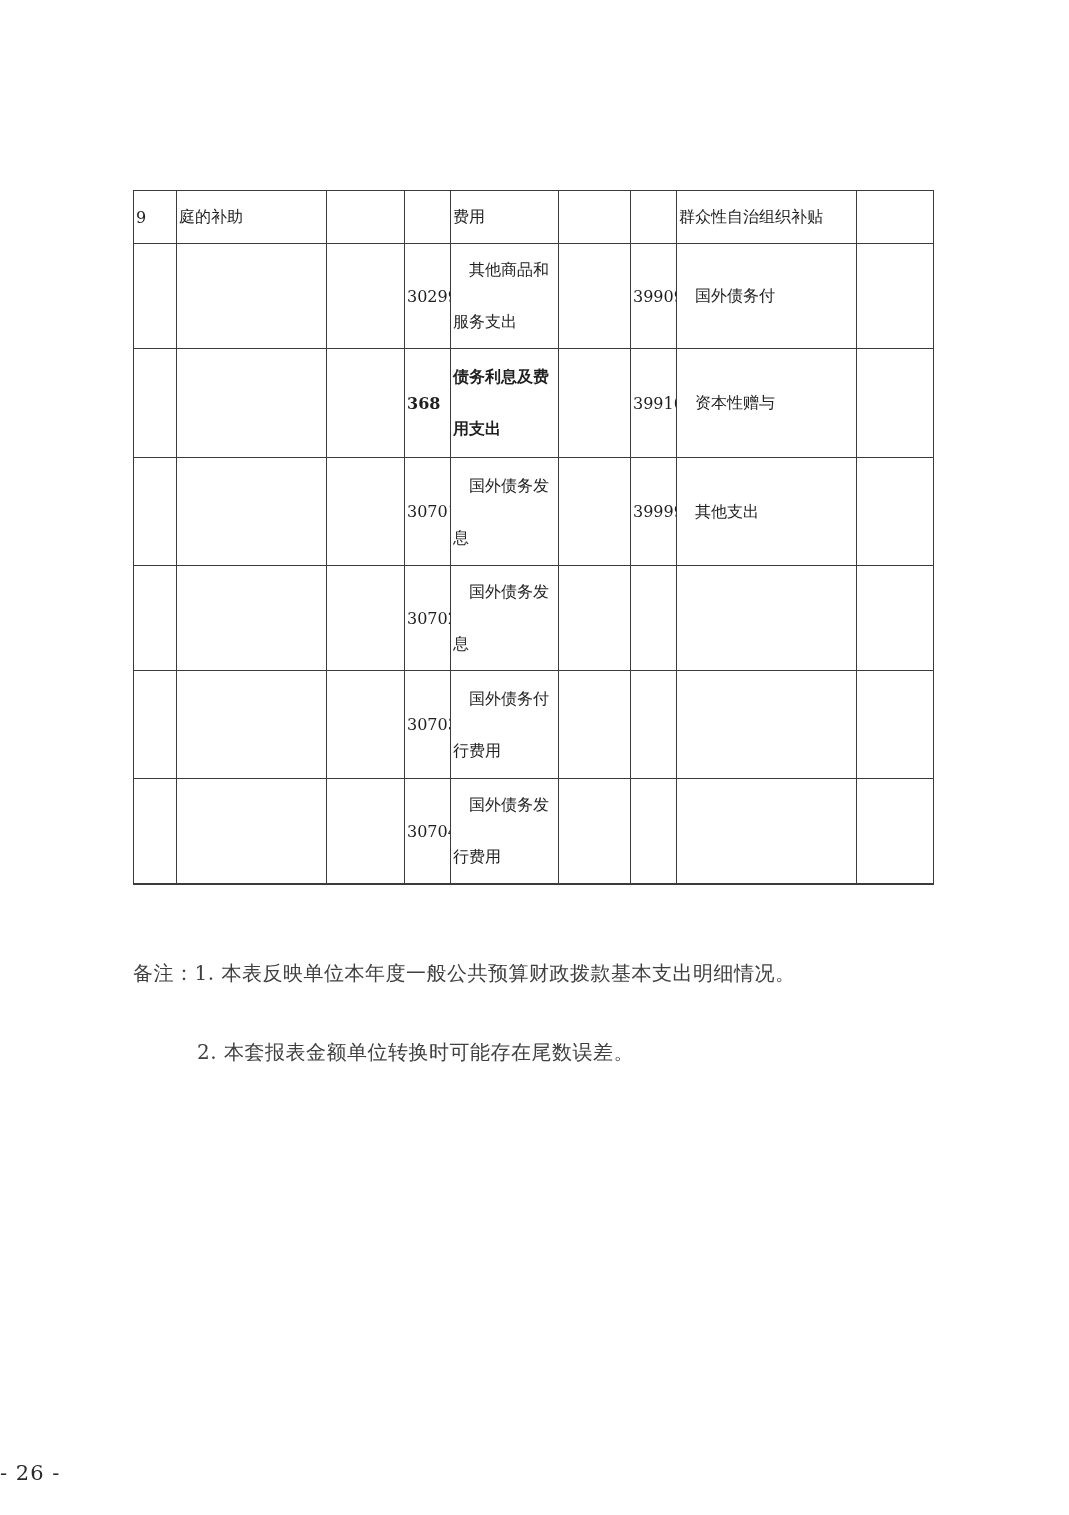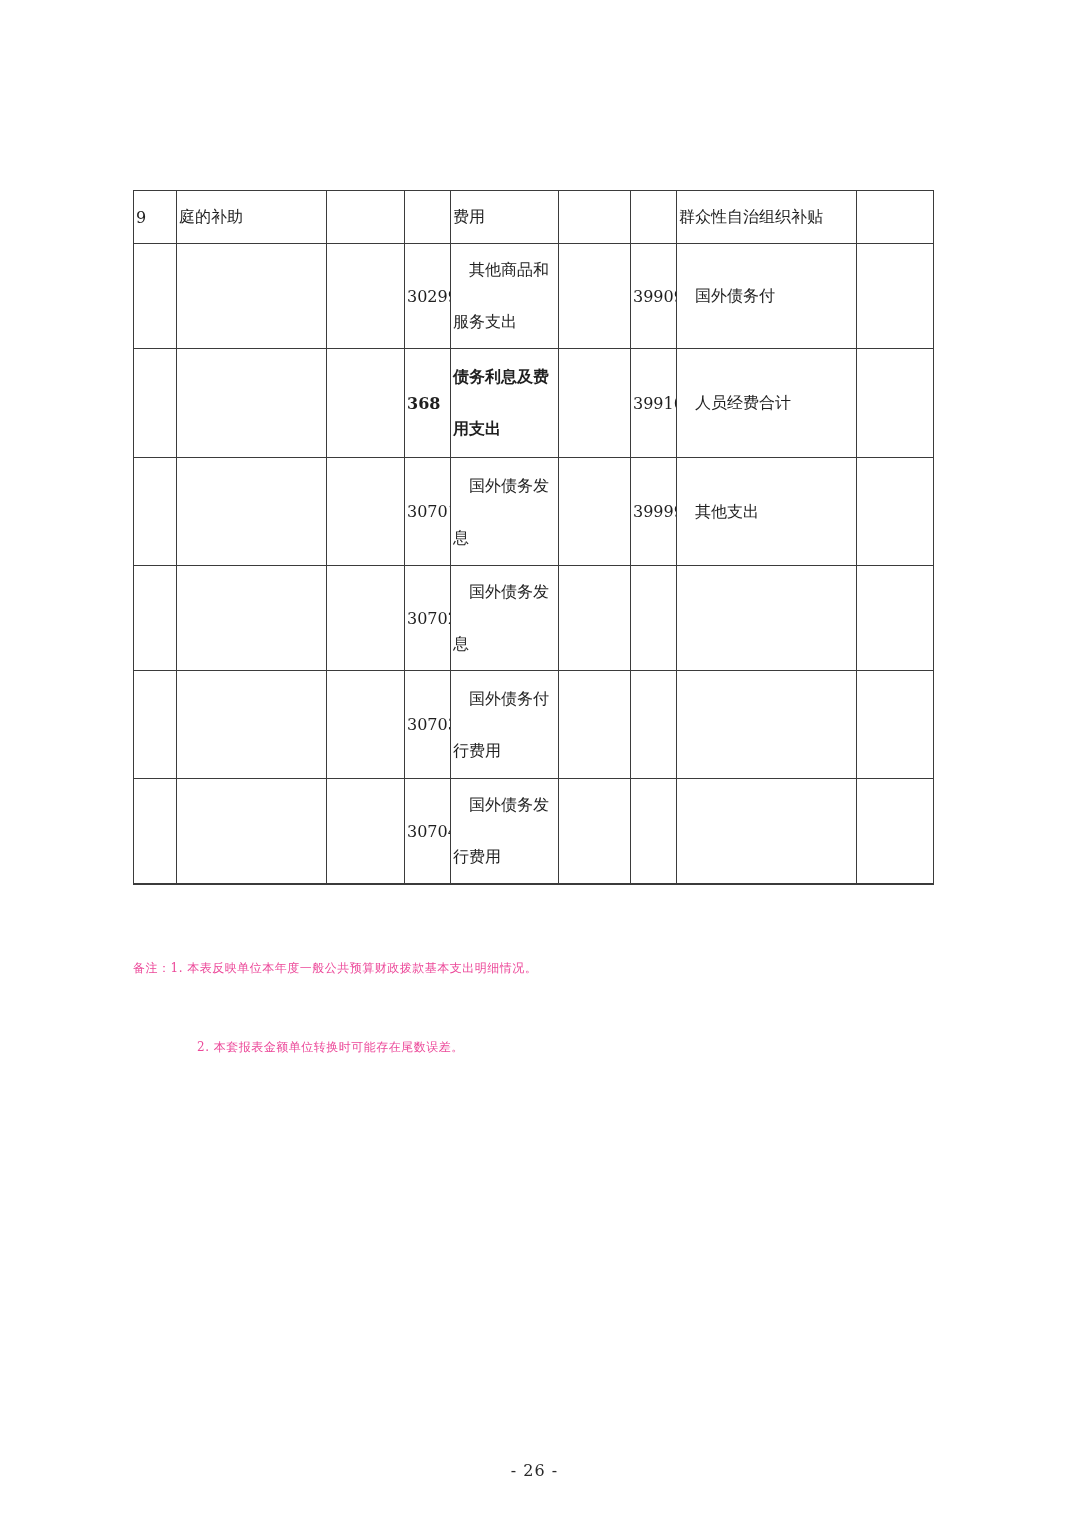--- a/index.html
+++ b/index.html
@@ -28,33 +28,32 @@
   td.code { text-align: left; padding-left: 2px; }
   td.txt  { white-space: pre-wrap; line-height: 52px; padding: 0 2px; text-align: left; margin-left: 16px; }
   td.b    { font-weight: bold; }
   tr.r0 td.txt { line-height: 50px; }
 
   td.tlabel { font-weight: bold; text-align: center; font-size: 16px; }
   td.tnum   { text-align: right; vertical-align: bottom; padding: 0 4px 6px 0; font-size: 17px; }
 
   .note {
     position: absolute;
-    font-size: 12px;
+    font-size: 20px;
     letter-spacing: 0.5px;
     white-space: nowrap;
-    color: #ec4899;
+    color: #404040;
   }
   .note-1 { left: 133px; top: 960px; }
   .note-2 { left: 197px; top: 1012px; margin-top: 27px; }
 
   .pageno {
     position: absolute;
     left: 0; top: 1461px; width: 100%;
-    text-align: center;
-    font-size: 16px;
+    font-size: 21px;
     letter-spacing: 1px;
     color: #2a2a2a;
   }
 </style>
 </head>
 <body>
 
 <div class="page">
 
   <table class="budget">
@@ -95,21 +94,21 @@
       </tr>
       <tr style="height:109px">
         <td class="code"></td>
         <td class="txt"></td>
         <td class="tnum"></td>
         <td class="code b">368</td>
         <td class="txt b">债务利息及费
 用支出</td>
         <td class="tnum"></td>
         <td class="code">39910</td>
-        <td class="txt">　人员经费合计</td>
+        <td class="txt">　资本性赠与</td>
         <td class="tnum"></td>
       </tr>
       <tr style="height:108px">
         <td class="code"></td>
         <td class="txt"></td>
         <td class="tnum"></td>
         <td class="code">30701</td>
         <td class="txt">　国外债务发
 息</td>
         <td class="tnum"></td>

